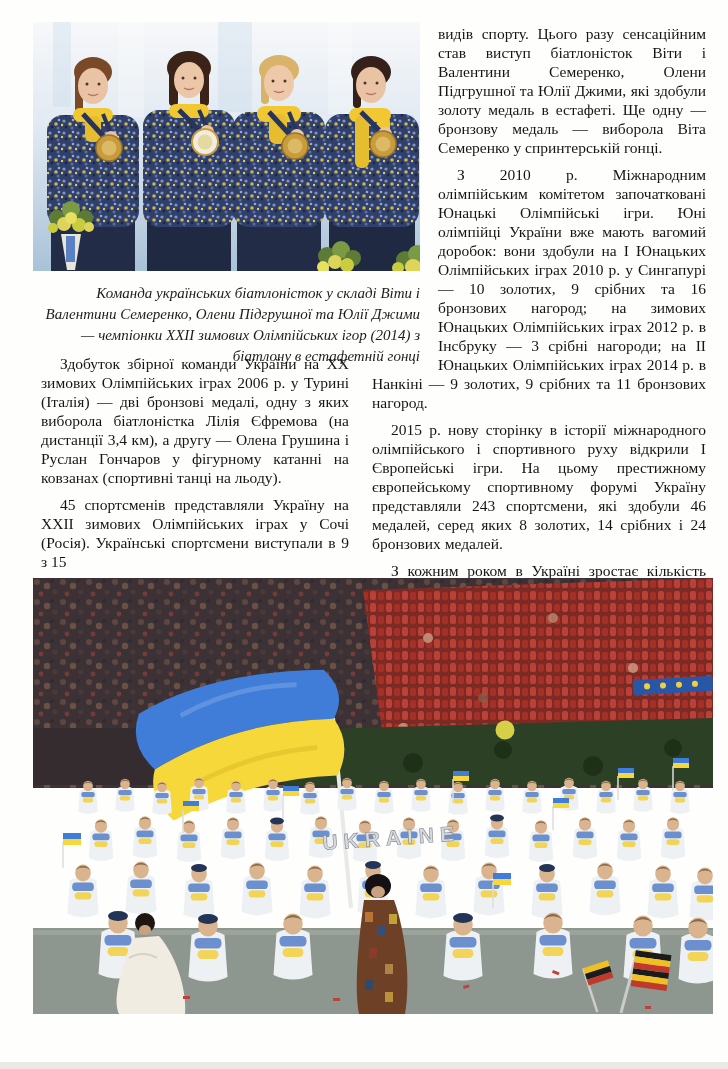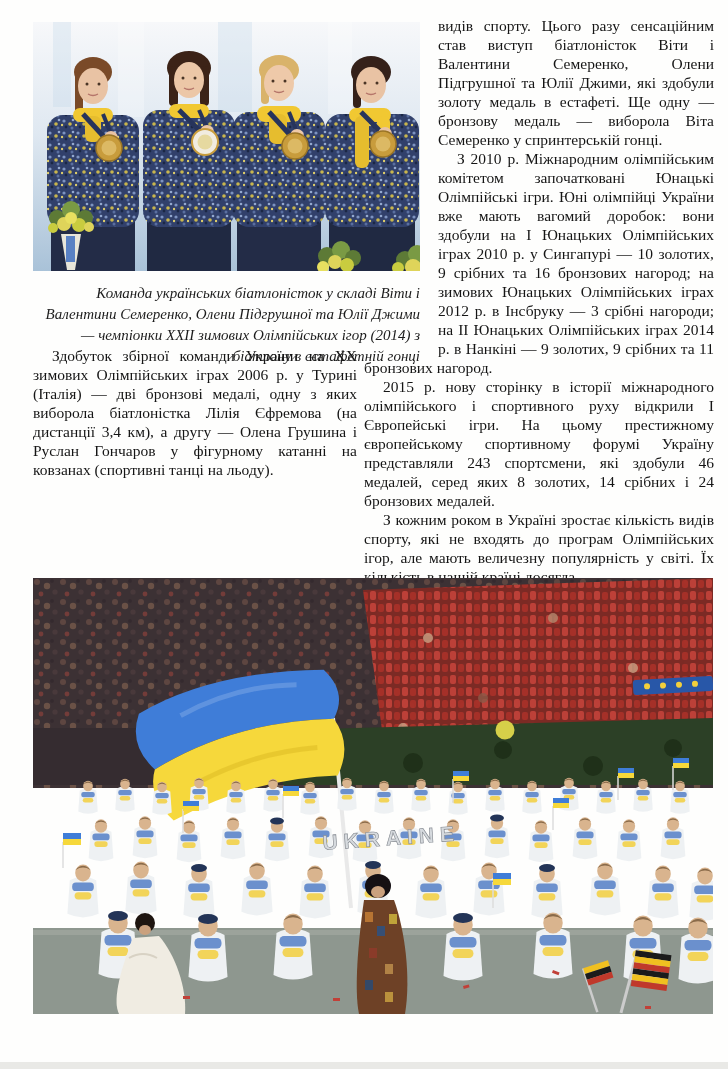--- a/index.html
+++ b/index.html
@@ -1,20 +1,20 @@
 <!DOCTYPE html>
 <html><head>
 <meta charset="utf-8">
 <style>
   html,body{margin:0;padding:0;background:#ffffff;}
   .page{
     position:relative;width:728px;height:1069px;background:#fefefd;
     font-family:"Liberation Serif", serif;color:#151515;overflow:hidden;
   }
-  p{margin:0;padding:0;font-family:Liberation Serif, serif;}
+  p{margin:8px;padding:0;font-family:Liberation Serif, serif;}
   .body-text{font-size:15.5px;line-height:19px;text-align:justify;}
   .indent{text-indent:19px;}
   .left-col{position:absolute;left:33px;top:346px;width:324px;}
   .right-col{position:absolute;left:364px;top:16px;width:350px;}
   .photo-spacer{float:left;width:74px;height:340px;}
   .caption{
     font-style:italic;font-size:15px;line-height:21px;color:#1c1c1c;
     text-align:right;position:absolute;
   }
   .caption-1{left:33px;top:283px;width:387px;}
@@ -154,20 +154,21 @@
         <circle cx="384" cy="232" r="9" fill="#7a9a44"></circle>
       <circle cx="380" cy="245" r="8" fill="#dfd45a"></circle>
         <circle cx="365" cy="246" r="6" fill="#c9cc3f"></circle>
     </g>
   </svg>
 
   <div class="caption caption-1">Команда українських біатлоністок у складі Віти і Валентини Семеренко, Олени Підгрушної та Юлії Джими — чемпіонки XXII зимових Олімпійських ігор (2014) з біатлону в естафетній гонці</div>
 
   <div class="left-col body-text">
     <p class="indent">Здобуток збірної команди України на XX зимових Олімпійських іграх 2006 р. у Турині (Італія) — дві бронзові медалі, одну з яких виборола біатлоністка Лілія Єфремова (на дистанції 3,4 км), а другу — Олена Грушина і Руслан Гончаров у фігурному катанні на ковзанах (спортивні танці на льоду).</p>
+    <p class="indent">45 спортсменів представляли Україну на XXII зимових Олімпійських іграх у Сочі (Росія). Українські спортсмени виступали в 9 з 15</p>
   </div>
 
   <div class="right-col body-text">
     <div class="photo-spacer"></div>
     <p>видів спорту. Цього разу сенсаційним став виступ біатлоністок Віти і Валентини Семеренко, Олени Підгрушної та Юлії Джими, які здобули золоту медаль в естафеті. Ще одну — бронзову медаль — виборола Віта Семеренко у спринтерській гонці.</p>
     <p class="indent">З 2010 р. Міжнародним олімпійським комітетом започатковані Юнацькі Олімпійські ігри. Юні олімпійці України вже мають вагомий доробок: вони здобули на I Юнацьких Олімпійських іграх 2010 р. у Сингапурі — 10 золотих, 9 срібних та 16 бронзових нагород; на зимових Юнацьких Олімпійських іграх 2012 р. в Інсбруку — 3 срібні нагороди; на II Юнацьких Олімпійських іграх 2014 р. в Нанкіні — 9 золотих, 9 срібних та 11 бронзових нагород.</p>
     <p class="indent">2015 р. нову сторінку в історії міжнародного олімпійського і спортивного руху відкрили I Європейські ігри. На цьому престижному європейському спортивному форумі Україну представляли 243 спортсмени, які здобули 46 медалей, серед яких 8 золотих, 14 срібних і 24 бронзових медалей.</p>
     <p class="indent">З кожним роком в Україні зростає кількість видів спорту, які не входять до програм Олімпійських ігор, але мають величезну популярність у світі. Їх кількість в нашій країні досягла</p>
   </div>
 

